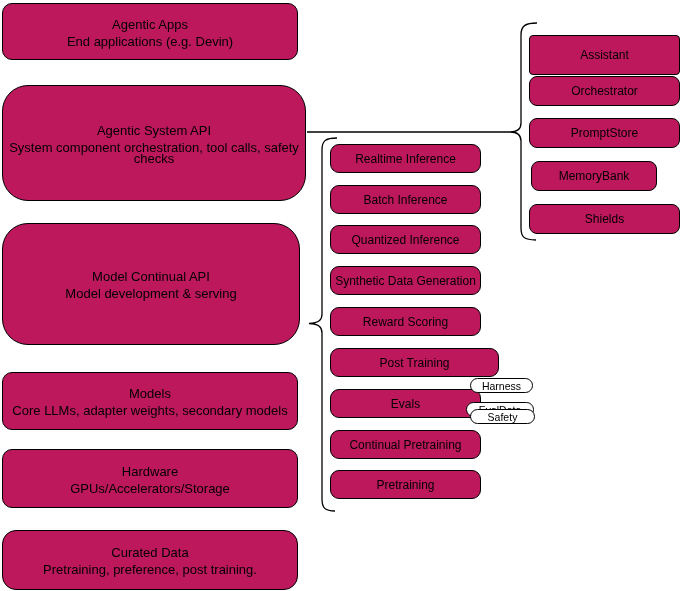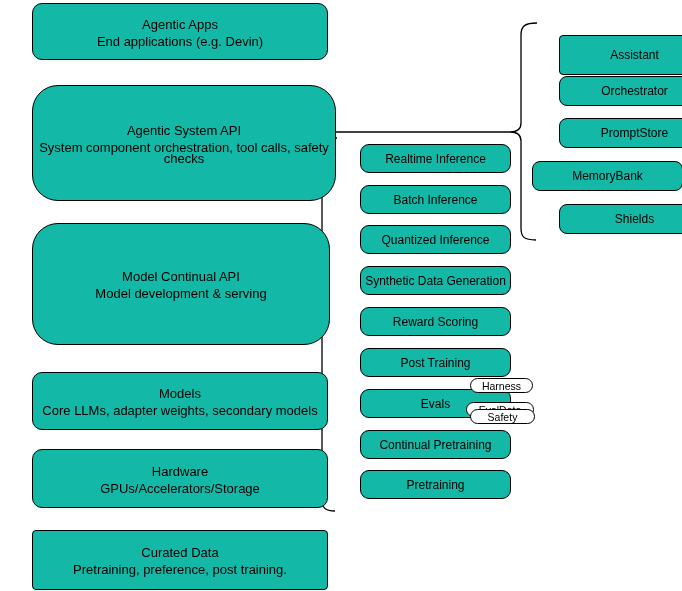--- a/index.html
+++ b/index.html
@@ -7,28 +7,27 @@
     position:relative;
     width:682px; height:591px;
     background:#ffffff;
     font-family:"Liberation Sans", sans-serif;
     color:#000000;
     overflow:hidden;
   }
   .connectors { position:absolute; left:0; top:0; width:682px; height:591px; }
   .box {
     position:absolute;
-    background:#14b8a6;
+    background:#be185d;
     border:1px solid #000000;
     box-sizing:border-box;
     display:flex;
     align-items:center;
     justify-content:center;
     text-align:center;
-    margin-left:30px;
   }
   .lbox { flex-direction:column; }
   .lbox .title { font-size:13px; line-height:15px; }
   .lbox .subtitle { font-size:13px; line-height:11px; margin-top:4px; }
   .node { font-size:12px; border-radius:9px; z-index:2; }
   .pill {
     position:absolute;
     background:#ffffff;
     border:1px solid #000000;
     box-sizing:border-box;
@@ -69,38 +68,38 @@
   <div class="box lbox" style="left:2px; top:372px; width:296px; height:58px; border-radius:10px;">
     <div class="title">Models</div>
     <div class="subtitle">Core LLMs, adapter weights, secondary models</div>
   </div>
 
   <div class="box lbox" style="left:2px; top:449px; width:296px; height:59px; border-radius:10px;">
     <div class="title">Hardware</div>
     <div class="subtitle">GPUs/Accelerators/Storage</div>
   </div>
 
-  <div class="box lbox" style="left:2px; top:530px; width:296px; height:60px; border-radius:4px;">
+  <div class="box lbox" style="left:2px; top:530px; width:296px; height:60px; border-radius:14px;">
     <div class="title">Curated Data</div>
     <div class="subtitle">Pretraining, preference, post training.</div>
   </div>
 
   <div class="box node" style="left:330px; top:144px; width:151px; height:29px;">Realtime Inference</div>
   <div class="box node" style="left:330px; top:185px; width:151px; height:29px;">Batch Inference</div>
   <div class="box node" style="left:330px; top:225px; width:151px; height:29px;">Quantized Inference</div>
   <div class="box node" style="left:330px; top:266px; width:151px; height:29px;">Synthetic Data Generation</div>
   <div class="box node" style="left:330px; top:307px; width:151px; height:29px;">Reward Scoring</div>
-  <div class="box node" style="left:330px; top:348px; width:151px; height:29px;">Post Training</div>
+  <div class="box node" style="left:330px; top:348px; width:169px; height:29px;">Post Training</div>
   <div class="box node" style="left:330px; top:389px; width:151px; height:29px;">Evals</div>
   <div class="box node" style="left:330px; top:430px; width:151px; height:29px;">Continual Pretraining</div>
   <div class="box node" style="left:330px; top:470px; width:151px; height:29px;">Pretraining</div>
 
   <div class="pill" style="left:470px; top:378px; width:63px; height:15px;">Harness</div>
   <div class="pill" style="left:466px; top:394px; width:68px; height:15px;margin-top:8px;">EvalData</div>
   <div class="pill" style="left:470px; top:409px; width:65px; height:15px;">Safety</div>
 
   <div class="box node" style="left:529px; top:35px; width:151px; height:40px; border-radius:4px;">Assistant</div>
   <div class="box node" style="left:529px; top:76px; width:151px; height:30px; border-radius:8px;">Orchestrator</div>
   <div class="box node" style="left:529px; top:118px; width:151px; height:30px; border-radius:8px;">PromptStore</div>
-  <div class="box node" style="left:502px; top:161px; width:151px; height:30px; border-radius:8px;">MemoryBank</div>
+  <div class="box node" style="left:531px; top:161px; width:126px; height:30px; border-radius:8px;">MemoryBank</div>
   <div class="box node" style="left:529px; top:204px; width:151px; height:30px; border-radius:8px;">Shields</div>
 
 </div>
 
 </body></html>

